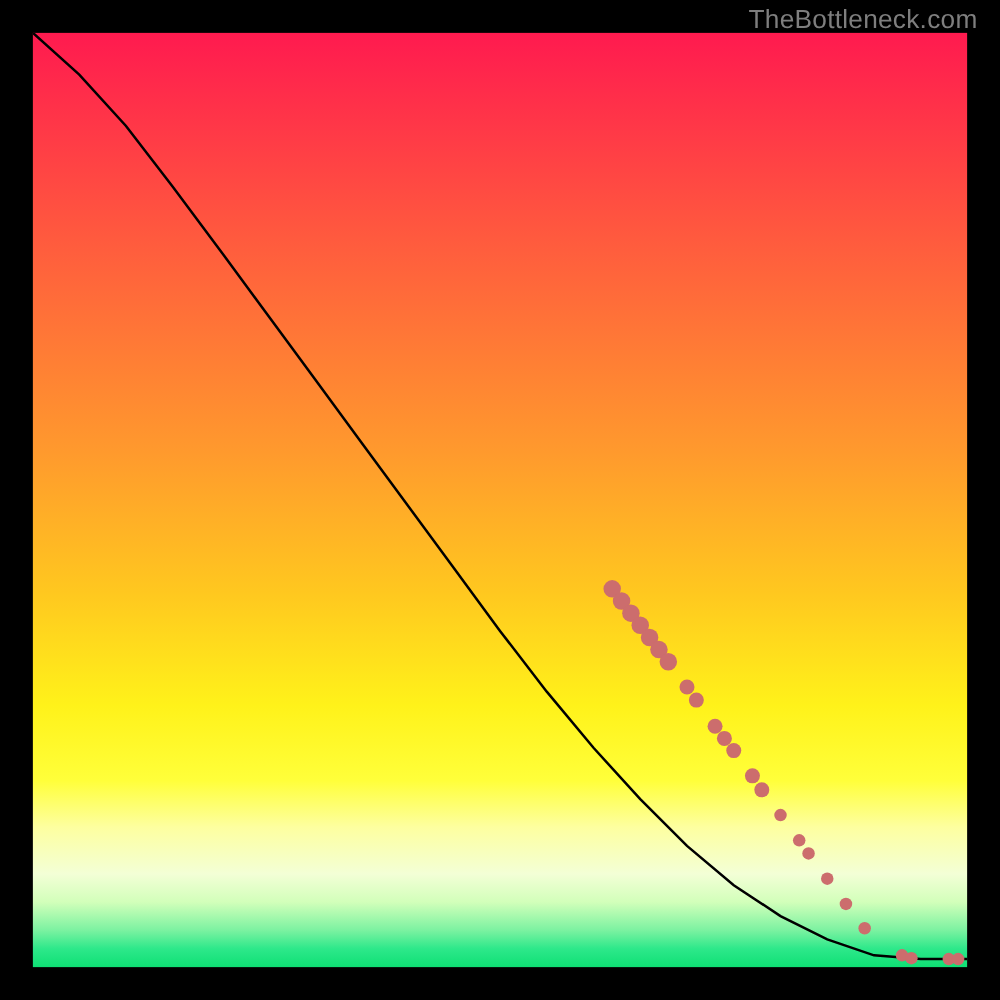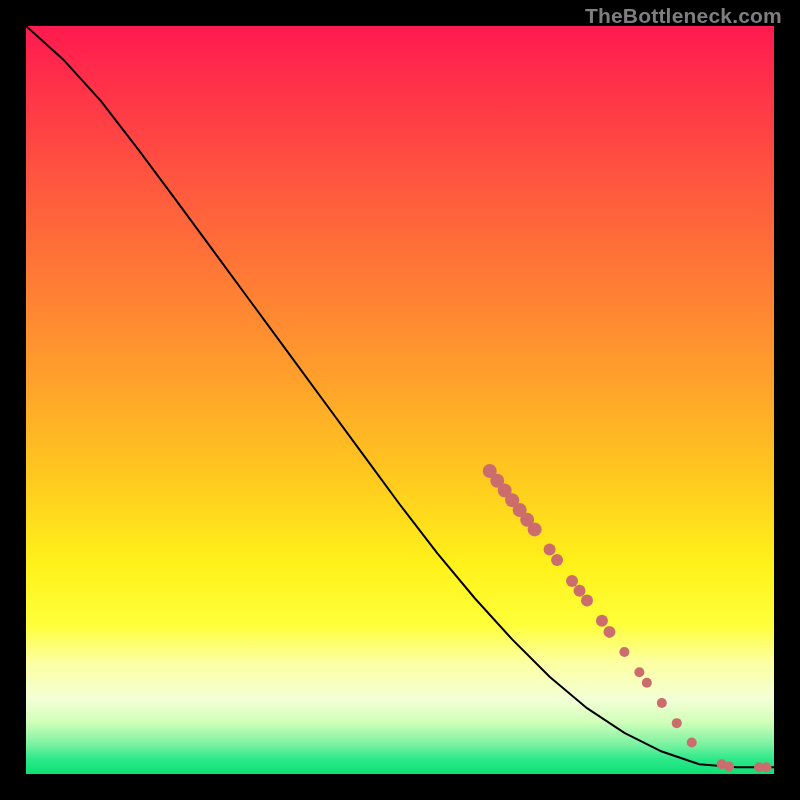--- a/index.html
+++ b/index.html
@@ -34,21 +34,21 @@
     inset: 0;
     width: 748px;
     height: 748px;
   }
   .attribution {
     position: absolute;
     top: 4px;
     right: 18px;
     color: #7e7e7e;
     font-size: 21px;
-    font-weight: 700;
+    font-weight: 400;
     letter-spacing: 0.2px;
   }
 </style>
 </head>
 <body>
 
 <div class="stage">
 
   <div class="plot-area">
     <svg class="gradient-bg" viewBox="0 0 748 748" preserveAspectRatio="none">

